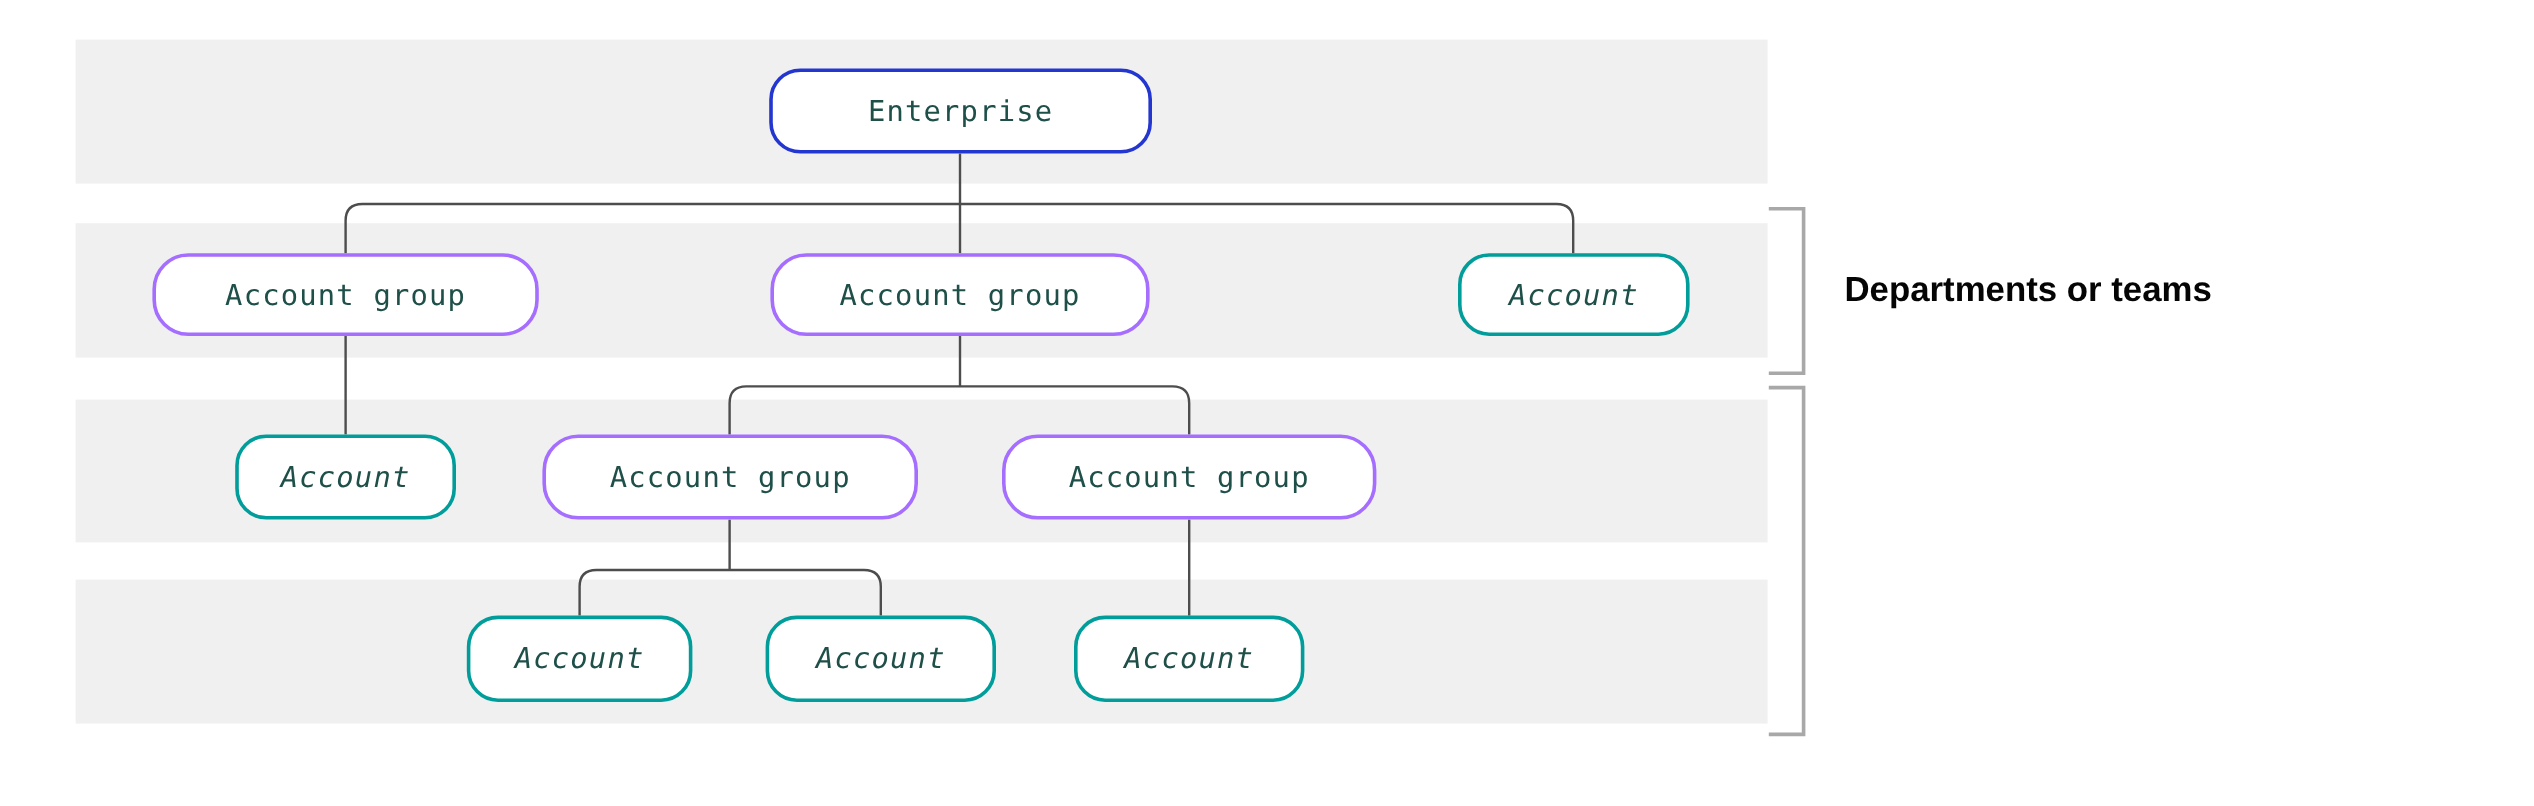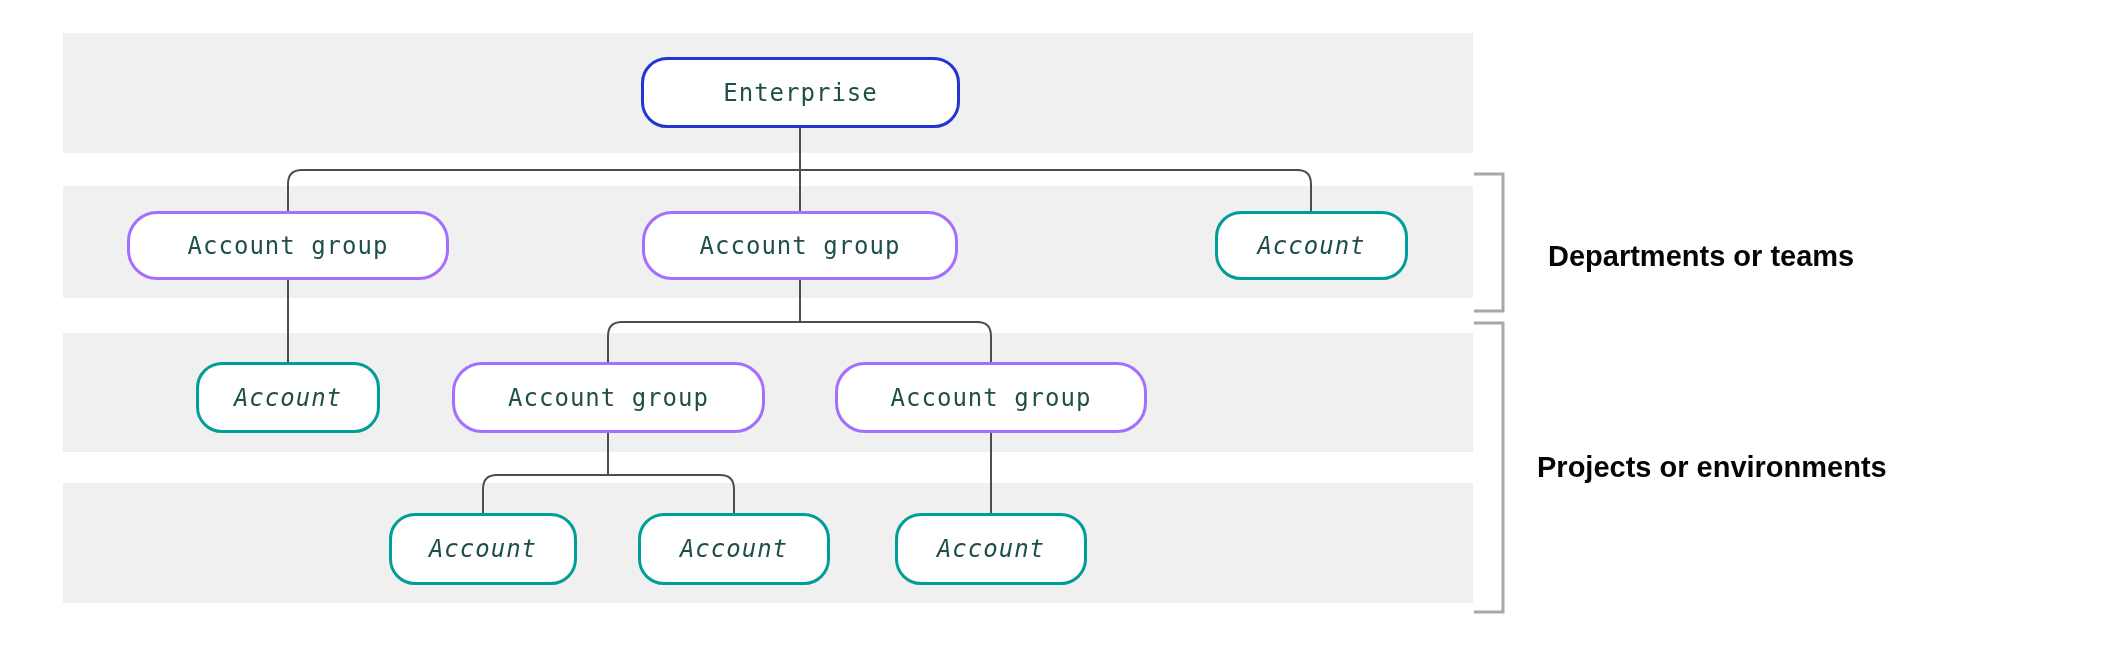--- a/index.html
+++ b/index.html
@@ -41,21 +41,21 @@
   .node--account{border-color:#009d9a;font-style:italic;}
   .side-label{
     position:absolute;
     left:1537px;
     transform:translateY(-50%);
     font-weight:bold;
     font-size:29px;
     color:#050505;
     white-space:nowrap;
   }
-  .side-label--departments{top:256px;margin-left:11px;}
+  .side-label--departments{top:242px;}
   .side-label--projects{top:467px;}
 </style>
 </head>
 <body>
 
 <div class="canvas">
 
   <div class="band band1"></div>
   <div class="band band2"></div>
   <div class="band band3"></div>
@@ -93,15 +93,14 @@
   <div class="node node--group" style="left:835px;top:362px;width:312px;height:71px;">Account group</div>
 
   <div class="node node--account" style="left:389px;top:513px;width:188px;height:72px;">Account</div>
 
   <div class="node node--account" style="left:638px;top:513px;width:192px;height:72px;">Account</div>
 
   <div class="node node--account" style="left:895px;top:513px;width:192px;height:72px;">Account</div>
 
   <div class="side-label side-label--departments">Departments or teams</div>
 
-  <div class="side-label side-label--projects">Projects or environments</div>
 
 </div>
 
 </body></html>

